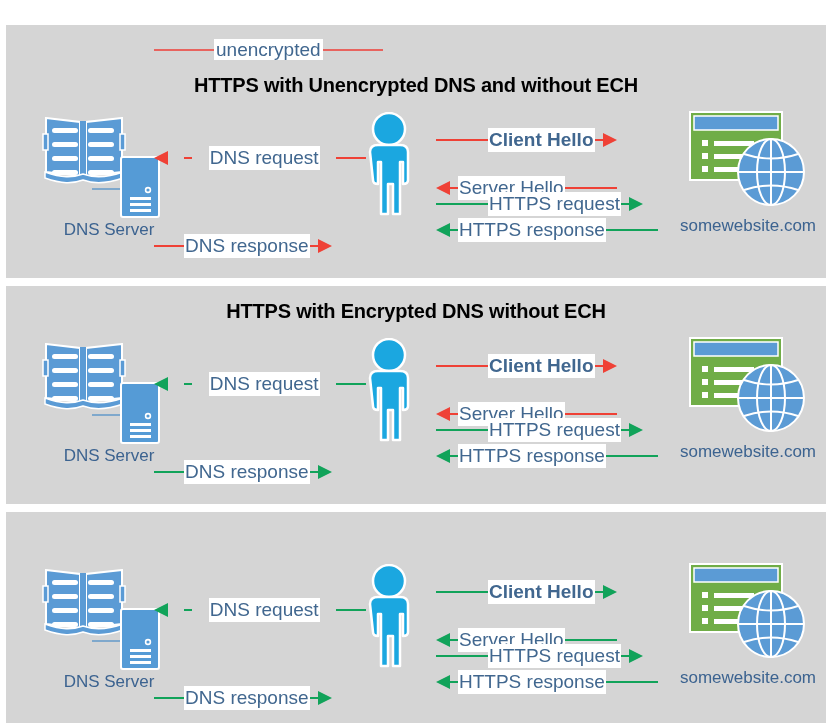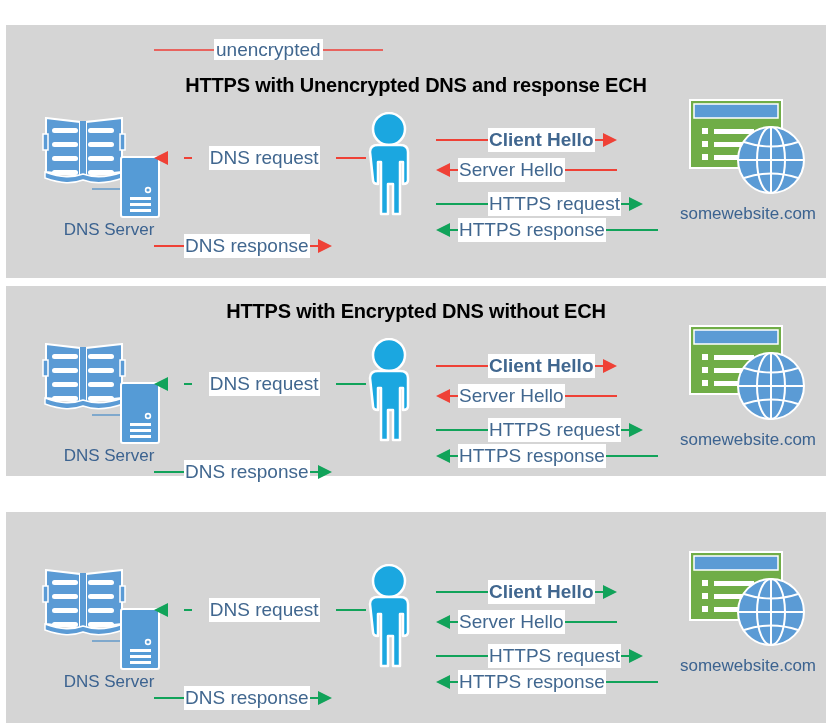--- a/index.html
+++ b/index.html
@@ -42,21 +42,21 @@
     font-size: 19px;
     line-height: 22px;
     padding: 0 2px;
     white-space: nowrap;
   }
   #legend-unencrypted { left: 148px; color: #e8635e; }
   #legend-encrypted   { left: 468px; color: #3cb081; }
 
   
   #panel-1 { top: 60px;  height: 218px; }
-  #panel-2 { top: 286px; height: 190px; }
+  #panel-2 { top: 286px; height: 218px; }
   #panel-3 { top: 512px; height: 211px; }
 
   .panel-title {
     position: absolute;
     top: 14px;
     left: 0;
     width: 100%;
     text-align: center;
     font-size: 20px;
     font-weight: bold;
@@ -93,21 +93,21 @@
     white-space: nowrap;
   }
 
   
   .person-icon { position: absolute; left: 352px; top: 52px; }
 
   
   .web-node {
     position: absolute;
     left: 662px;
-    top: 32px;
+    top: 44px;
     width: 156px;
     height: 140px;
   }
   .web-icon { position: absolute; left: 20px; top: 0; }
   .web-label {
     position: absolute;
     left: -6px;
     top: 112px;
     width: 172px;
     text-align: center;
@@ -152,40 +152,40 @@
   }
 
   
   .msg-left  { left: 148px; width: 212px; }
   .msg-left.row-a { top: 86px; justify-content: space-between; }
   .msg-left.row-b { top: 126px; margin-top: 48px; }
 
   
   .msg-right { left: 430px; width: 240px; }
   .msg-right.row-1 { top: 68px; font-weight: bold; }
-  .msg-right.row-2 { top: 98px; }
+  .msg-right.row-2 { top: 116px; }
   .msg-right.row-3 { top: 132px; }
   .msg-right.row-4 { top: 158px; }
 
   .c-red   { color: #ef4136; }
   .c-green { color: #11a35a; }
 </style>
 </head>
 <body>
 
 <div class="panel" id="legend">
   <div class="legend-item" id="legend-unencrypted">
     <span class="legend-line"></span>
     <span class="legend-label">unencrypted</span>
     <span class="legend-line"></span>
   </div>
 </div>
 
 <div class="panel" id="panel-1">
-    <div class="panel-title">HTTPS with Unencrypted DNS and response ECH</div>
+    <div class="panel-title">HTTPS with Unencrypted DNS and without ECH</div>
     <div class="dns-node">
              <span class="book-icon"><svg width="84" height="74" viewBox="0 0 84 74">
     <path d="M4 6 L38 10 L38 64 L4 60 Z" fill="#5b9bd5" stroke="#ffffff" stroke-width="2"></path>
     <path d="M80 6 L44 10 L44 64 L80 60 Z" fill="#5b9bd5" stroke="#ffffff" stroke-width="2"></path>
     <rect x="38" y="9" width="6" height="56" fill="#5b9bd5"></rect>
     <rect x="1" y="22" width="5" height="16" fill="#5b9bd5" stroke="#ffffff" stroke-width="1.5"></rect>
     <rect x="78" y="22" width="5" height="16" fill="#5b9bd5" stroke="#ffffff" stroke-width="1.5"></rect>
     <rect x="10" y="16" width="26" height="5" rx="2.5" fill="#ffffff"></rect>
           <rect x="46" y="16" width="26" height="5" rx="2.5" fill="#ffffff"></rect>
           <rect x="10" y="30" width="26" height="5" rx="2.5" fill="#ffffff"></rect>

